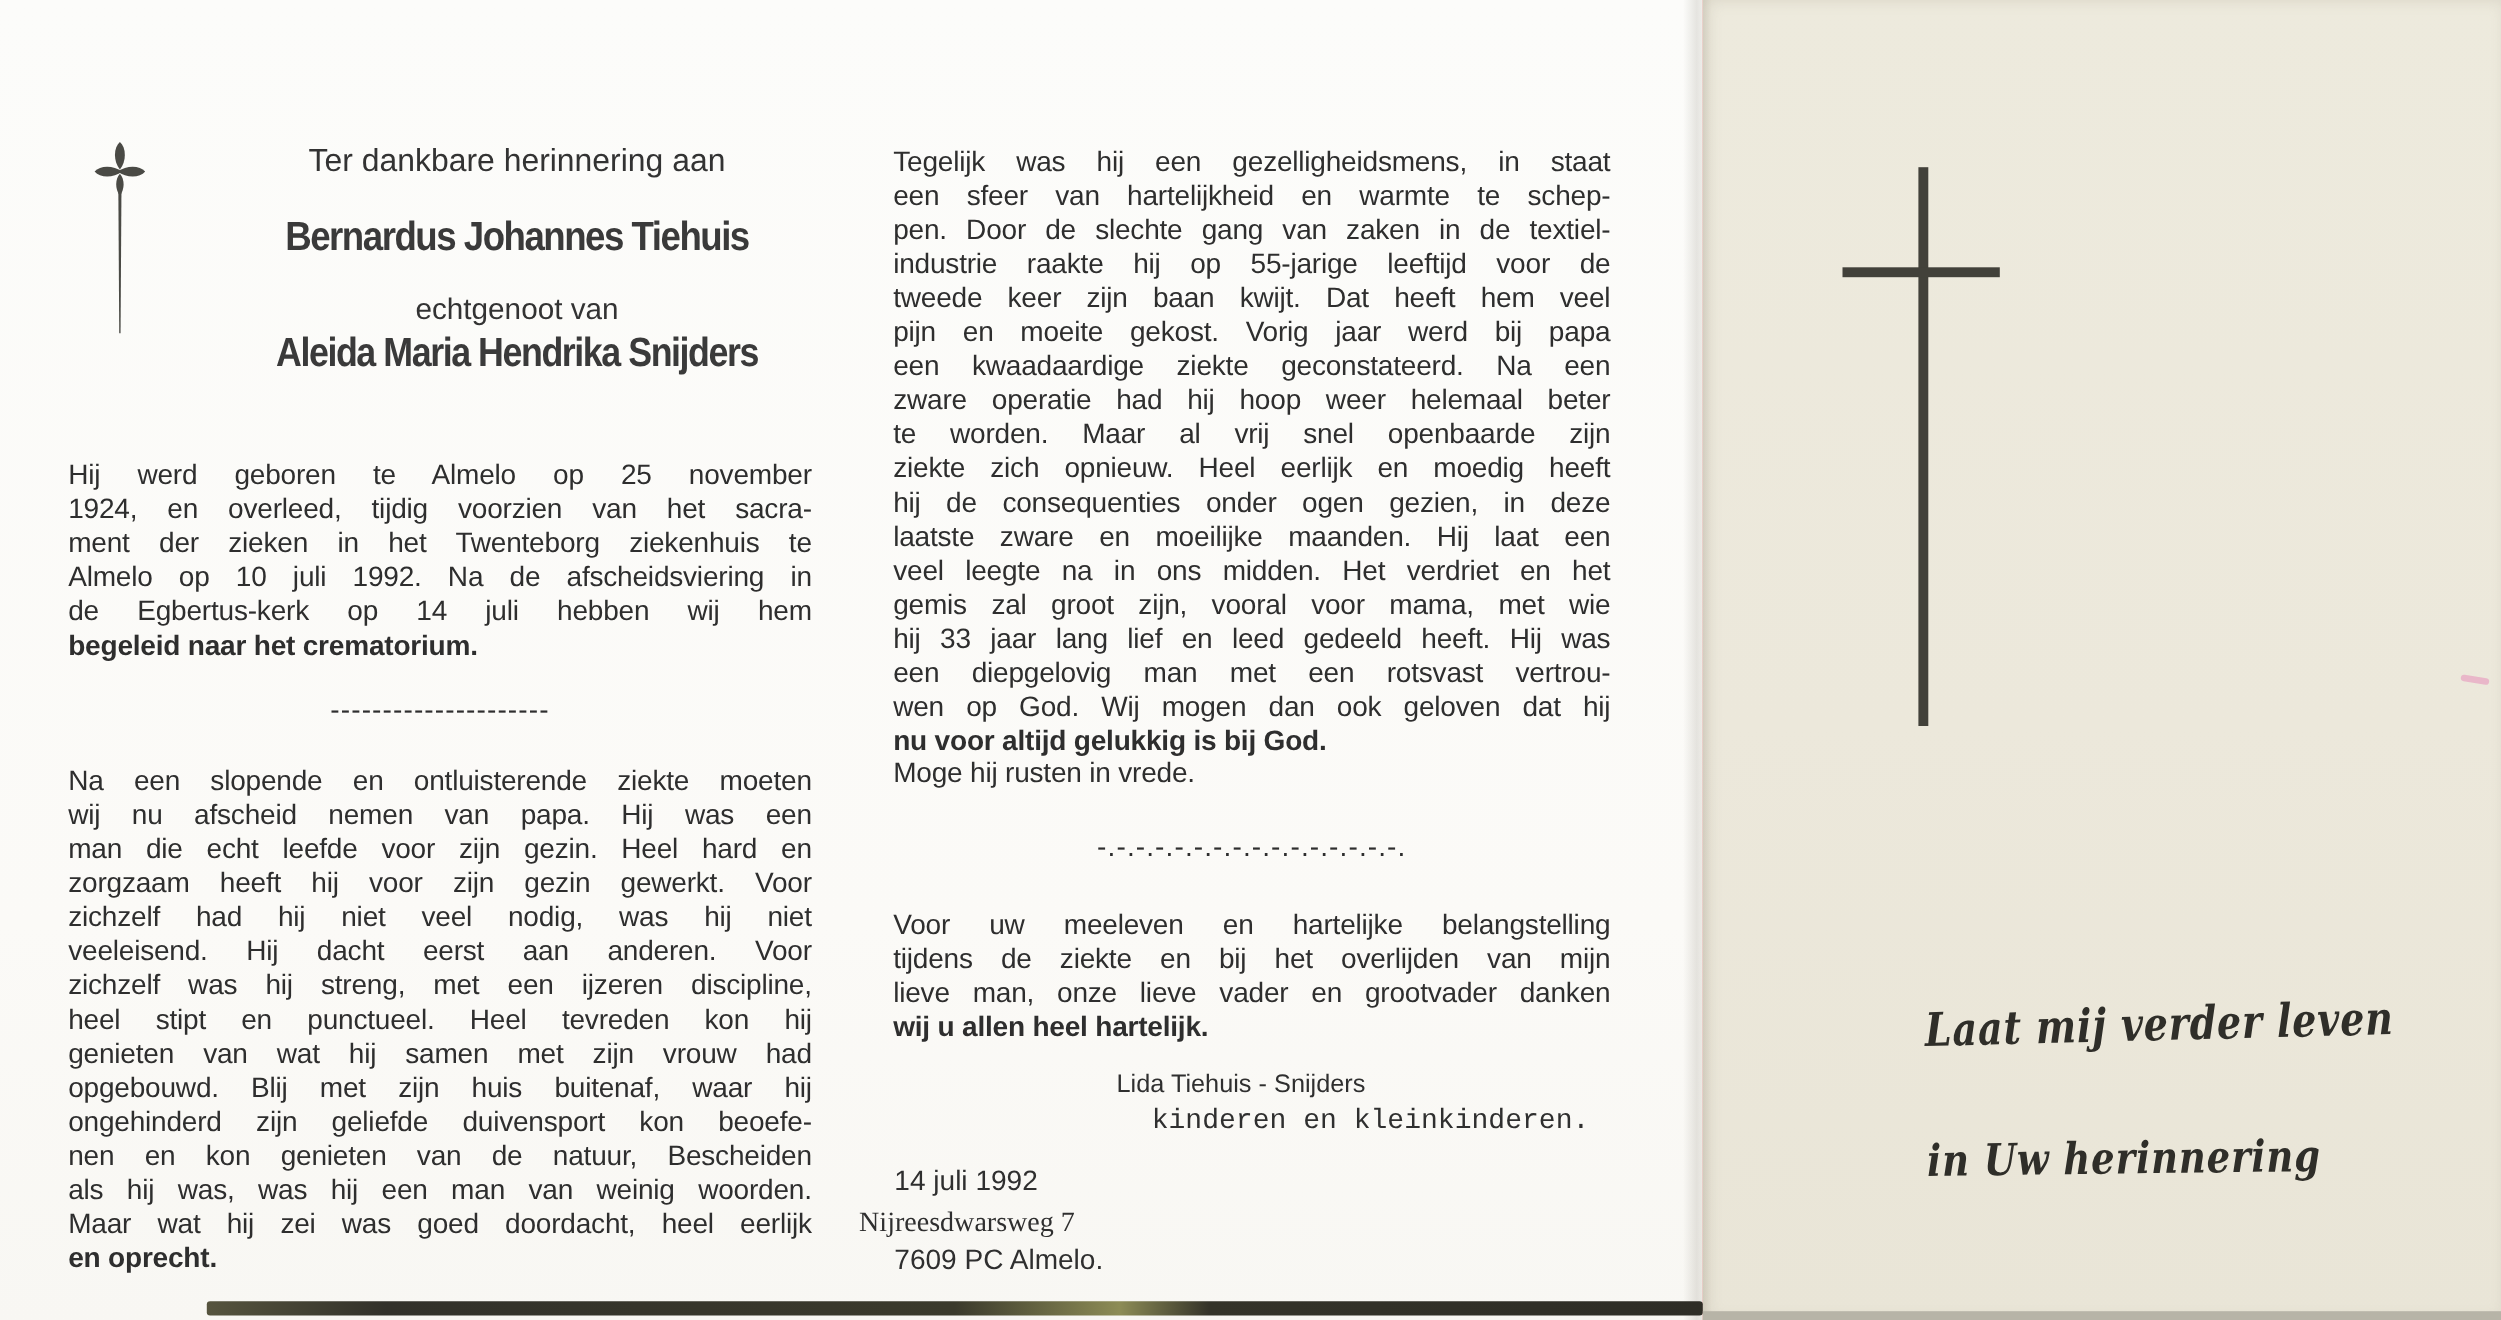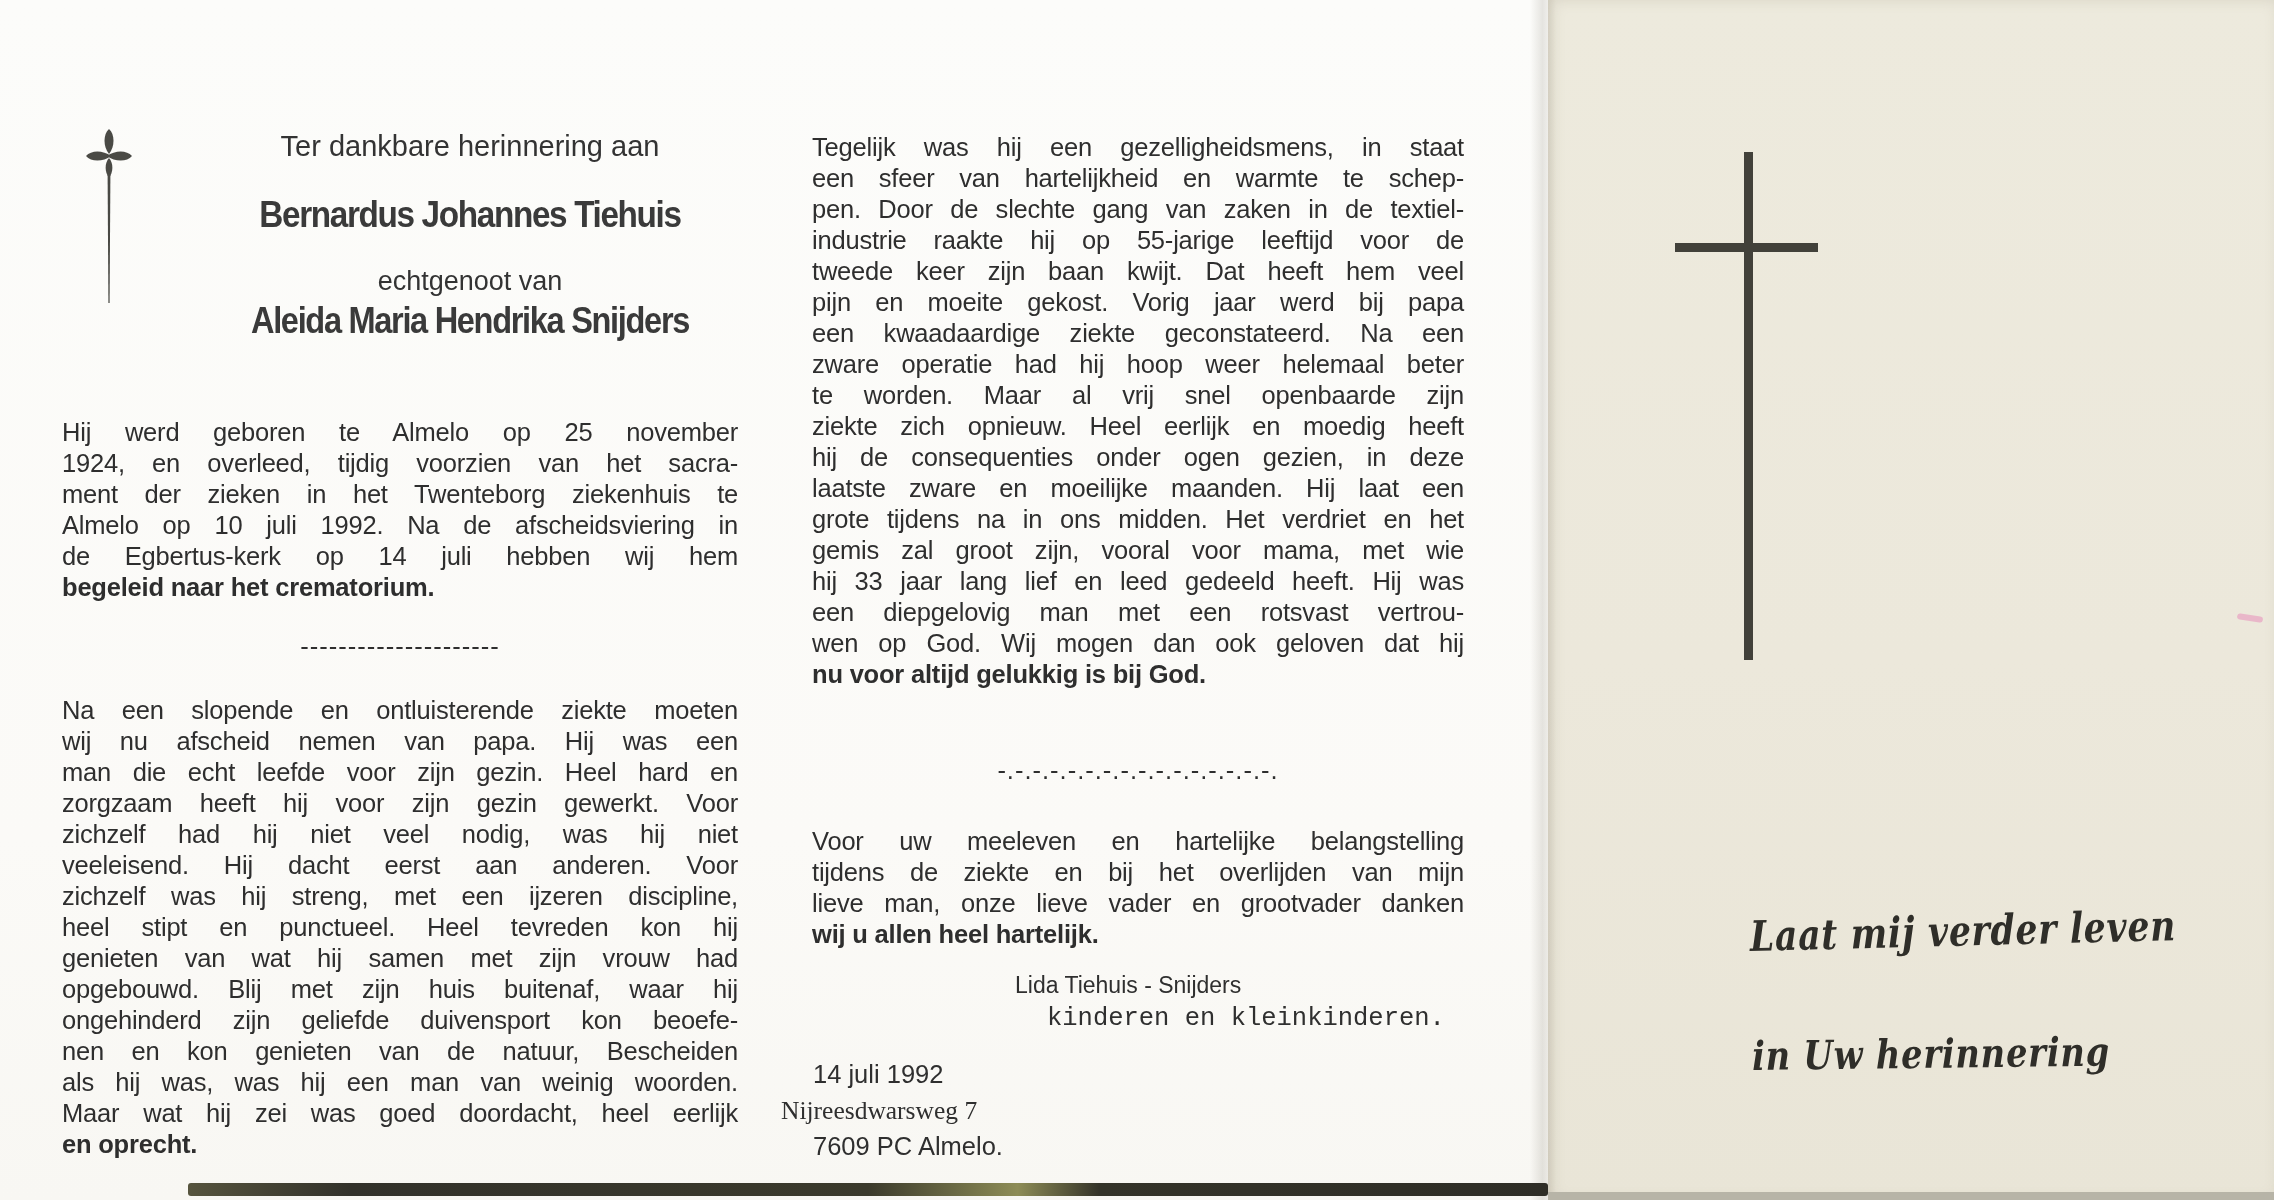--- a/index.html
+++ b/index.html
@@ -163,27 +163,28 @@
       <div class="tline">pen. Door de slechte gang van zaken in de textiel-</div>
       <div class="tline">industrie raakte hij op 55-jarige leeftijd voor de</div>
       <div class="tline">tweede keer zijn baan kwijt. Dat heeft hem veel</div>
       <div class="tline">pijn en moeite gekost. Vorig jaar werd bij papa</div>
       <div class="tline">een kwaadaardige ziekte geconstateerd. Na een</div>
       <div class="tline">zware operatie had hij hoop weer helemaal beter</div>
       <div class="tline">te worden. Maar al vrij snel openbaarde zijn</div>
       <div class="tline">ziekte zich opnieuw. Heel eerlijk en moedig heeft</div>
       <div class="tline">hij de consequenties onder ogen gezien, in deze</div>
       <div class="tline">laatste zware en moeilijke maanden. Hij laat een</div>
-      <div class="tline">grote tijdens na in ons midden. Het verdriet en het</div>
+      <div class="tline">veel leegte na in ons midden. Het verdriet en het</div>
       <div class="tline">gemis zal groot zijn, vooral voor mama, met wie</div>
       <div class="tline">hij 33 jaar lang lief en leed gedeeld heeft. Hij was</div>
       <div class="tline">een diepgelovig man met een rotsvast vertrou-</div>
       <div class="tline">wen op God. Wij mogen dan ook geloven dat hij</div>
       <div class="tline tlast">nu voor altijd gelukkig is bij God.</div>
     </div>
+  <div class="para col-mid closing">Moge hij rusten in vrede.</div>
   <div class="separator sep-mid">-.-.-.-.-.-.-.-.-.-.-.-.-.-.-.-.</div>
   <div class="para col-mid thanks">
       <div class="tline">Voor uw meeleven en hartelijke belangstelling</div>
       <div class="tline">tijdens de ziekte en bij het overlijden van mijn</div>
       <div class="tline">lieve man, onze lieve vader en grootvader danken</div>
       <div class="tline tlast">wij u allen heel hartelijk.</div>
     </div>
 
   <div class="sig-line1">Lida Tiehuis - Snijders</div>
   <div class="sig-line2">kinderen en kleinkinderen.</div>

